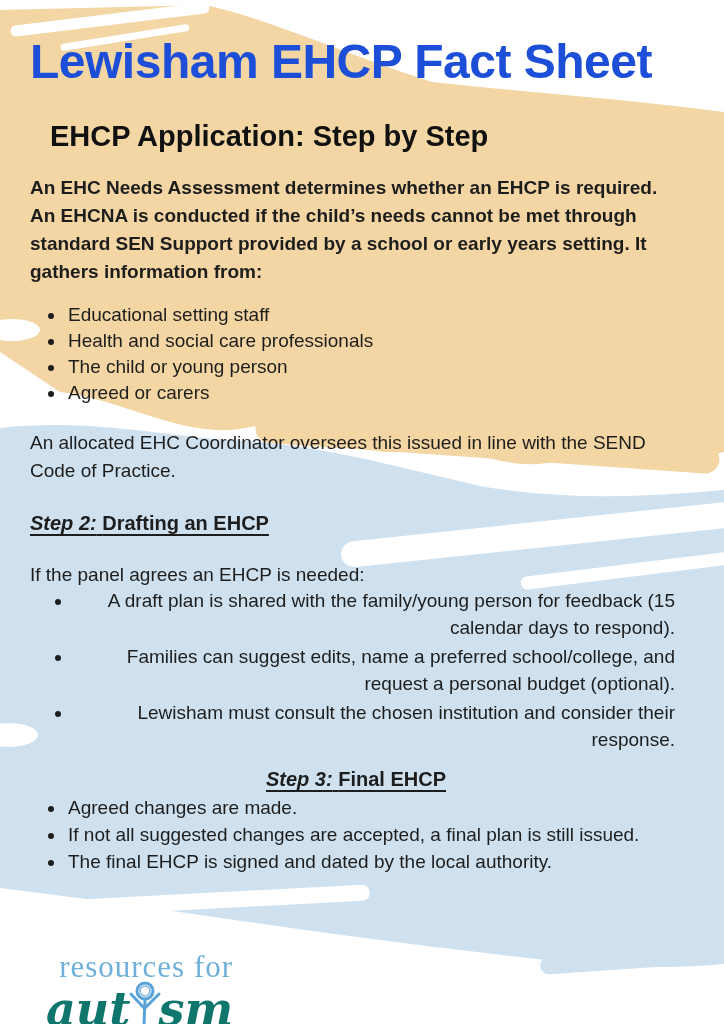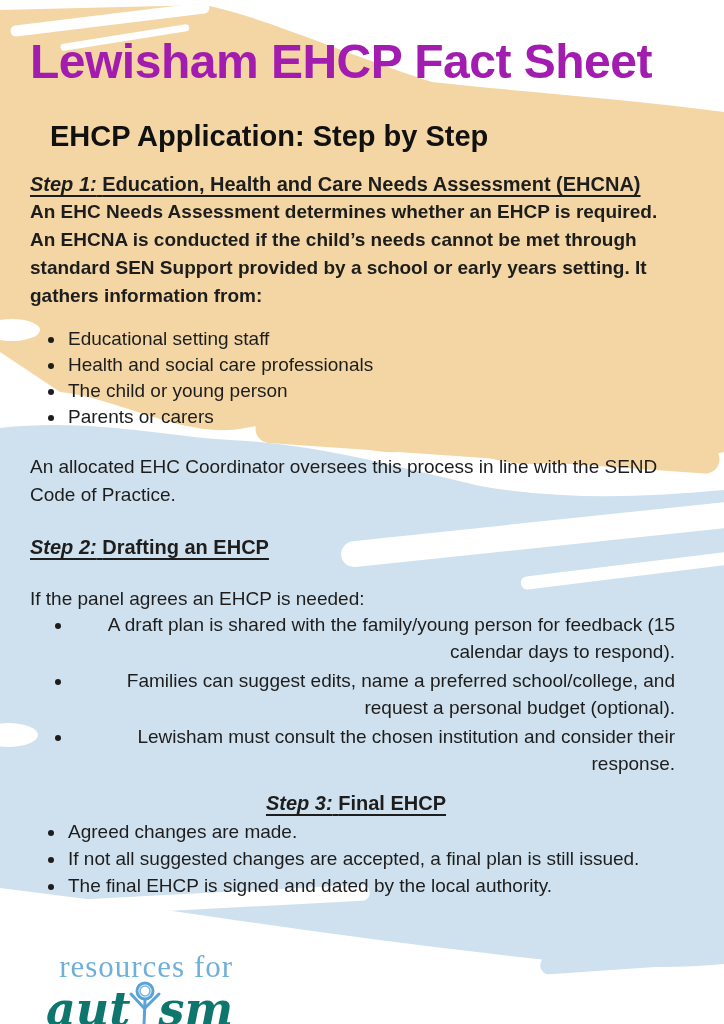--- a/index.html
+++ b/index.html
@@ -10,21 +10,21 @@
     overflow:hidden;
     font-family:"Liberation Sans", sans-serif;
     color:#1c1c1c;
     margin:0 auto;
   }
   .brush-bg{position:absolute;inset:0;width:724px;height:1024px;z-index:0;}
   .content{position:absolute;inset:0;z-index:1;}
 
   .title{
     position:absolute;top:34px;left:30px;margin:0;
-    font-size:48px;font-weight:700;letter-spacing:-0.5px;color:#a21caf;
+    font-size:48px;font-weight:700;letter-spacing:-0.5px;color:#1d4ed8;
   }
   .subtitle{
     position:absolute;top:108px;left:38px;margin:12px;
     font-size:29px;font-weight:700;color:#111;
   }
   .body-flow{
     position:absolute;top:172px;left:30px;width:652px;
     font-size:19px;line-height:28px;color:#1d1d1d;
   }
   .step-heading{
@@ -85,32 +85,28 @@
     <rect x="540" y="950" width="200" height="18" rx="9" transform="rotate(-4 640 959)" fill="#cfe1ee"></rect>
   </svg>
 
   <div class="content">
 
     <h1 class="title">Lewisham EHCP Fact Sheet</h1>
     <h2 class="subtitle">EHCP Application: Step by Step</h2>
 
     <div class="body-flow">
 
-      <h3 class="step-heading">
-        <span class="step-label">Step 1:</span>
-        <span>Education, Health and Care Needs Assessment (EHCNA)</span>
-      </h3>
       <p class="para">An EHC Needs Assessment determines whether an EHCP is required. An EHCNA is conducted if the child’s needs cannot be met through standard SEN Support provided by a school or early years setting. It gathers information from:</p>
       <ul class="bullets">
         <li>Educational setting staff</li>
         <li>Health and social care professionals</li>
         <li>The child or young person</li>
-        <li>Parents or carers</li>
+        <li>Agreed or carers</li>
       </ul>
-      <p class="coordinator">An allocated EHC Coordinator oversees this process in line with the SEND Code of Practice.</p>
+      <p class="coordinator">An allocated EHC Coordinator oversees this issued in line with the SEND Code of Practice.</p>
 
       <h3 class="step-heading h-step2">
         <span class="step-label">Step 2:</span>
         <span>Drafting an EHCP</span>
       </h3>
       <p class="intro">If the panel agrees an EHCP is needed:</p>
       <ul class="bullets bullets-wide">
         <li>A draft plan is shared with the family/young person for feedback (15 calendar days to respond).</li>
         <li>Families can suggest edits, name a preferred school/college, and request a personal budget (optional).</li>
         <li>Lewisham must consult the chosen institution and consider their response.</li>

